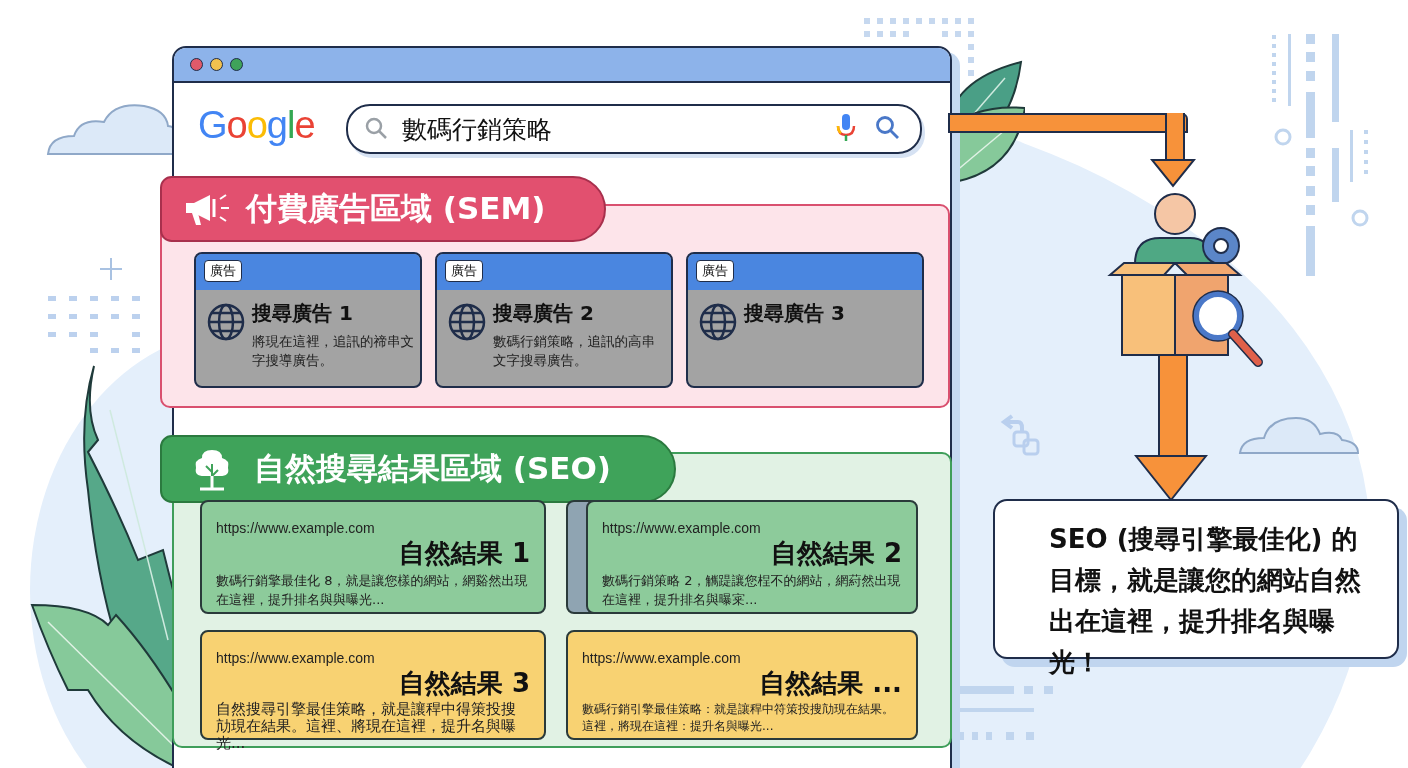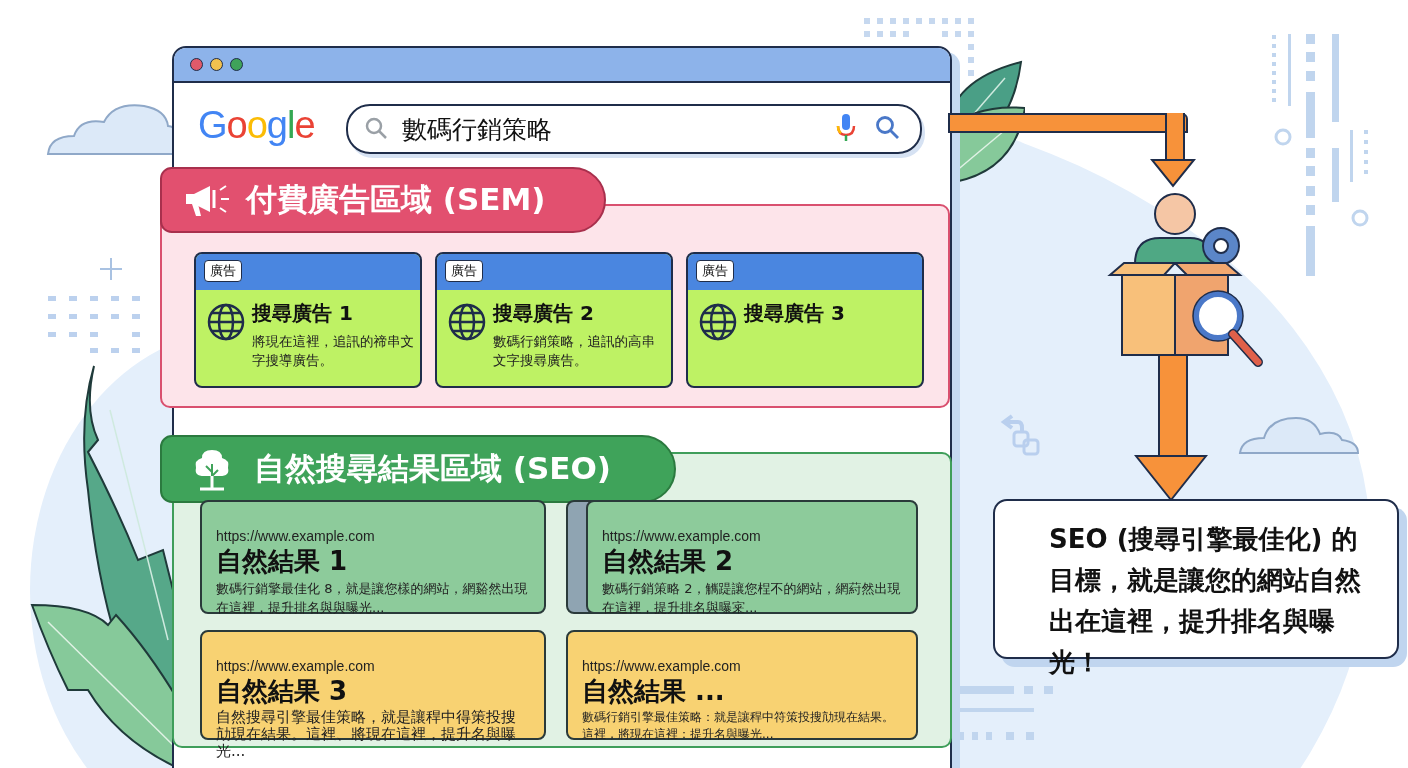--- a/index.html
+++ b/index.html
@@ -12,32 +12,32 @@
   .browser{position:absolute;left:172px;top:46px;width:776px;height:760px;background:#fff;border:2px solid #1f2d4a;border-radius:14px;overflow:hidden;box-shadow:8px 6px 0 #c5d9f1;}
   .titlebar{height:33px;background:#8db3ea;border-bottom:2px solid #1f2d4a;display:flex;align-items:center;padding-left:16px;gap:7px;}
   .dot{width:11px;height:11px;border-radius:50%;border:1.5px solid #1f2d4a;}
   .searchrow{position:absolute;left:24px;top:56px;display:flex;align-items:center;}
   .glogo{font-family:"Liberation Sans",sans-serif;font-size:38px;font-weight:400;letter-spacing:-1px;}
   .searchbox{position:absolute;left:172px;top:56px;width:572px;height:46px;border:2px solid #1f2d4a;border-radius:24px;display:flex;align-items:center;box-shadow:3px 4px 0 #d6e2f3;}
   .searchbox .q{font-size:25px;color:#111;margin-left:12px;}
   .sem-zone{position:absolute;left:172px;top:204px;width:776px;height:200px;}
   .sem-bg{position:absolute;left:-12px;top:0;width:786px;height:200px;background:#fde4ea;border:2px solid #d9506f;border-radius:10px;}
   .pill{position:absolute;display:flex;align-items:center;color:#fff;font-weight:bold;font-size:31px;border:2px solid #1f2d4a;border-radius:14px 40px 40px 14px;padding-left:22px;}
-  .sem-pill{left:160px;top:167px;width:420px;height:62px;background:#e2506f;border-color:#a8304d;text-align:right;}
+  .sem-pill{left:160px;top:176px;width:420px;height:62px;background:#e2506f;border-color:#a8304d;text-align:right;}
   .seo-pill{left:160px;top:435px;width:490px;height:64px;background:#3fa35a;border-color:#2b7a3f;}
-  .adcard{position:absolute;top:252px;width:224px;height:132px;border:2px solid #1f2d4a;border-radius:8px;background:#bef264;overflow:hidden;}
+  .adcard{position:absolute;top:252px;width:224px;height:132px;border:2px solid #1f2d4a;border-radius:8px;background:#a3a3a3;overflow:hidden;}
   .adcard .band{height:36px;background:#4a86e0;position:relative;}
   .adtag{position:absolute;left:8px;top:6px;background:#fff;border:1.5px solid #1f2d4a;border-radius:4px;font-size:13px;padding:1px 5px;color:#111;}
   .adtitle{position:absolute;left:56px;top:46px;font-size:20px;font-weight:bold;color:#111;}
   .addesc{position:absolute;left:56px;top:78px;width:165px;font-size:13.5px;line-height:19px;color:#222;}
   .globe{position:absolute;left:10px;top:48px;}
   .seo-bg{position:absolute;left:172px;top:452px;width:776px;height:292px;background:#e1f2e4;border:2px solid #3f9e5a;border-radius:10px;}
-  .res{position:absolute;width:346px;height:110px;border:2px solid #2a3a3a;border-radius:8px;padding:16px 14px;box-sizing:border-box;}
+  .res{position:absolute;width:346px;height:110px;border:2px solid #2a3a3a;border-radius:8px;padding:8px 14px;box-sizing:border-box;}
   .res .url{font-size:14px;color:#222;margin-top:10px;font-family:"Liberation Sans",sans-serif;}
-  .res .t{font-size:26px;font-weight:bold;color:#111;line-height:30px;margin-top:2px;}
+  .res .t{font-size:26px;font-weight:bold;color:#111;line-height:30px;margin-top:2px;text-align:right;}
   .res .d{font-size:13px;line-height:19px;color:#222;margin-top:3px;}
   .green{background:#8dcb9b;}
   .yellow{background:#f8d272;}
   .callout{position:absolute;left:993px;top:499px;width:368px;height:156px;background:#fff;border:2px solid #1f2d4a;border-radius:14px;box-shadow:8px 8px 0 #c0d5ef;padding-left:34px;}
   .callout p{margin:18px 20px 0 20px;font-size:26px;font-weight:bold;line-height:41px;color:#111;}
   .arrow-h{position:absolute;left:948px;top:113px;width:236px;height:16px;background:#f7923a;border:2px solid #1f2d4a;border-radius:0 6px 0 0;}
   .arrow-v1{position:absolute;left:1165px;top:113px;width:16px;height:52px;background:#f7923a;border:2px solid #1f2d4a;border-top:none;}
   .arrow-v2{position:absolute;left:1158px;top:354px;width:26px;height:110px;background:#f7923a;border:2px solid #1f2d4a;}
 </style>
 </head>

